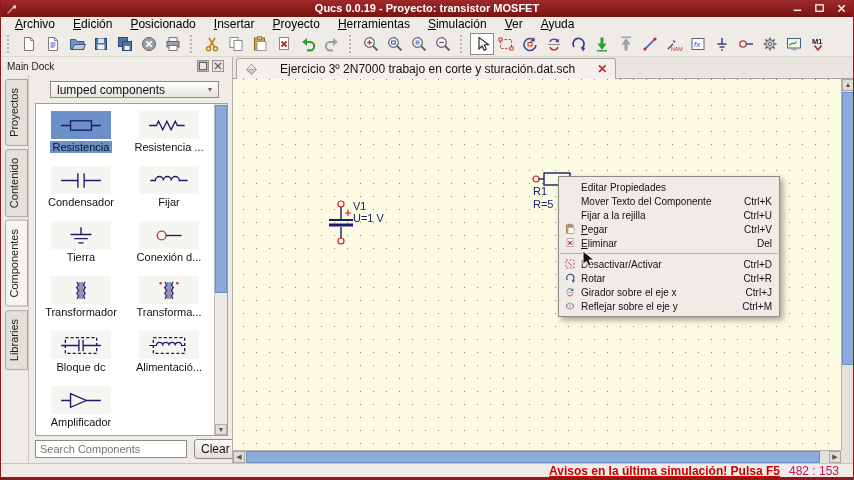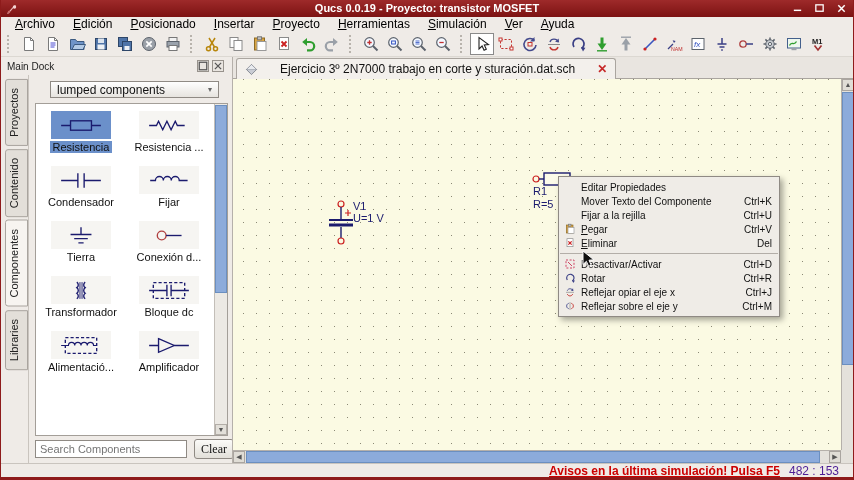--- a/index.html
+++ b/index.html
@@ -53,21 +53,21 @@
   .comp{display:flex;flex-direction:column;align-items:center;}
   .comp .cicon{width:60px;height:28px;display:flex;align-items:center;justify-content:center;background:#f6f5f2;}
   .comp .cicon svg{width:46px;height:23px;}
   .comp .clabel{font-size:11px;margin-top:2px;padding:0 3px;white-space:nowrap;color:#111;}
   .comp.selected .cicon,.comp.selected .clabel{background:var(--sel);}
   .list-scroll{position:absolute;right:0;top:0;width:13px;bottom:0;background:#ece9e4;border-left:1px solid #c3beb8;}
   .ls-thumb{position:absolute;left:0;right:0;top:1px;height:188px;background:var(--thumb);border:1px solid #6b8fc0;}
   .ls-btn{position:absolute;left:0;right:0;height:11px;background:#e2dfd9;border:1px solid #b2ada7;color:#555;font-size:7px;line-height:9px;text-align:center;padding:0;}
   .searchrow{position:absolute;left:6px;right:4px;bottom:4px;height:20px;display:flex;gap:7px;align-items:center;}
   .search-input{flex:1;height:18px;border:1px solid #8f8a84;font-size:11px;padding:0 4px;background:#fff;font-family:"Liberation Sans",sans-serif;}
-  .clear-btn{width:50px;height:20px;border:1px solid #8f8a84;border-radius:3px;background:linear-gradient(#fbfaf8,#e2dfd9);font-size:12px;color:#111;font-family:Liberation Serif, serif;}
+  .clear-btn{width:50px;height:20px;border:1px solid #8f8a84;border-radius:3px;background:linear-gradient(#fbfaf8,#e2dfd9);font-size:12px;color:#111;font-family:Liberation Sans, sans-serif;}
 
   
   .canvas-area{position:absolute;left:232px;top:0;right:0;bottom:0;border-left:1px solid #b5b0aa;}
   .doc-tabbar{position:absolute;left:0;right:0;top:0;height:22px;background:#e9e5e0;border-bottom:1px solid #aaa59f;}
   .doc-tab{position:absolute;left:3px;top:1px;height:21px;background:#f3f0ec;border:1px solid #aaa59f;border-bottom:none;
            border-radius:3px 3px 0 0;display:flex;align-items:center;gap:22px;padding:0 8px;font-size:12px;color:#111;}
   .tab-close{color:#c62828;font-weight:bold;font-size:12px;line-height:12px;}
   .canvas{position:absolute;left:0;top:22px;right:13px;bottom:13px;background-color:var(--canvas);
           background-image:radial-gradient(circle,#8b8975 .7px,transparent .95px);background-size:13px 13px;background-position:4px 7px;overflow:hidden;}
 
@@ -91,21 +91,21 @@
   .ctx-label{padding-left:3px;white-space:nowrap;}
   .ctx-shortcut{margin-left:auto;padding-left:12px;}
   .ctx-sep{height:1px;background:#b3aea8;margin:3px 1px;}
 
   .cursor{position:absolute;left:349px;top:171px;z-index:30;}
 
   
   .statusbar{position:absolute;left:0;bottom:3px;right:0;height:14px;background:var(--chrome);border-top:1px solid #c9c4be;
              display:flex;align-items:center;justify-content:flex-end;gap:9px;padding-right:15px;font-size:12px;}
   .status-warning{color:var(--warn);font-weight:bold;text-decoration:underline;}
-  .status-coords{color:#4c1d95;}
+  .status-coords{color:#be185d;}
   u{text-underline-offset:1px;}
 </style>
 </head>
 <body>
 
 <div class="window">
   <div class="frame-left"></div>
   <div class="frame-right"></div>
   <div class="frame-bottom"></div>
 
@@ -453,20 +453,32 @@
                     <path d="M18 3a3.2 3.2 0 0 1 0 5.3a3.2 3.2 0 0 1 0 5.3a3.2 3.2 0 0 1 0 5.3"></path>
                     <path d="M26 3a3.2 3.2 0 0 0 0 5.3a3.2 3.2 0 0 0 0 5.3a3.2 3.2 0 0 0 0 5.3"></path>
                     <path d="M21 3v16M23 3v16" stroke-width=".9"></path>
                   </svg>
                 </div>
                 <div class="clabel">Transformador</div>
               </div>
               <div class="comp">
                 <div class="cicon">
                   <svg viewBox="0 0 44 22" fill="none" stroke="#1b1b6e" stroke-width="1.3">
+                    <path d="M18 3a3.2 3.2 0 0 1 0 5.3a3.2 3.2 0 0 1 0 5.3a3.2 3.2 0 0 1 0 5.3"></path>
+                    <path d="M26 3a3.2 3.2 0 0 0 0 5.3a3.2 3.2 0 0 0 0 5.3a3.2 3.2 0 0 0 0 5.3"></path>
+                    <path d="M21 3v16M23 3v16" stroke-width=".9"></path>
+                    <circle cx="14" cy="4" r="1.2" fill="#b04040" stroke="none"></circle>
+                    <circle cx="30" cy="4" r="1.2" fill="#b04040" stroke="none"></circle>
+                  </svg>
+                </div>
+                <div class="clabel">Transforma...</div>
+              </div>
+              <div class="comp">
+                <div class="cicon">
+                  <svg viewBox="0 0 44 22" fill="none" stroke="#1b1b6e" stroke-width="1.3">
                     <rect x="7" y="3.5" width="30" height="15" stroke-dasharray="3 2"></rect>
                     <path d="M3 11h17M24 11h17M20 5.5v11M24 5.5v11"></path>
                   </svg>
                 </div>
                 <div class="clabel">Bloque dc</div>
               </div>
               <div class="comp">
                 <div class="cicon">
                   <svg viewBox="0 0 44 22" fill="none" stroke="#1b1b6e" stroke-width="1.3">
                     <rect x="7" y="3.5" width="30" height="15" stroke-dasharray="3 2"></rect>
@@ -590,21 +602,21 @@
             </div>
             <div class="ctx-item">
               <span class="ctx-icon">
                 <svg viewBox="0 0 18 18">
                   <path d="M3 9.5h12" stroke="#888"></path>
                   <path d="M5 7C6 3.2 12 3.2 13 7" fill="none" stroke="#444a8c" stroke-width="1.4"></path>
                   <path d="M13.6 3.4l.5 4.2-4-.8z" fill="#444a8c"></path>
                   <path d="M5 12c1 3.8 7 3.8 8 0" fill="none" stroke="#c3342f" stroke-width="1.4"></path>
                 </svg>
               </span>
-              <span class="ctx-label">Reflejar opiar el eje x</span>
+              <span class="ctx-label">Girador sobre el eje x</span>
               <span class="ctx-shortcut">Ctrl+J</span>
             </div>
             <div class="ctx-item">
               <span class="ctx-icon">
                 <svg viewBox="0 0 18 18">
                   <path d="M9 3v12" stroke="#888"></path>
                   <path d="M7 5C3 6 3 12 7 13" fill="none" stroke="#444a8c" stroke-width="1.4"></path>
                   <path d="M11 5c4 1 4 7 0 8" fill="none" stroke="#c3342f" stroke-width="1.4"></path>
                 </svg>
               </span>

